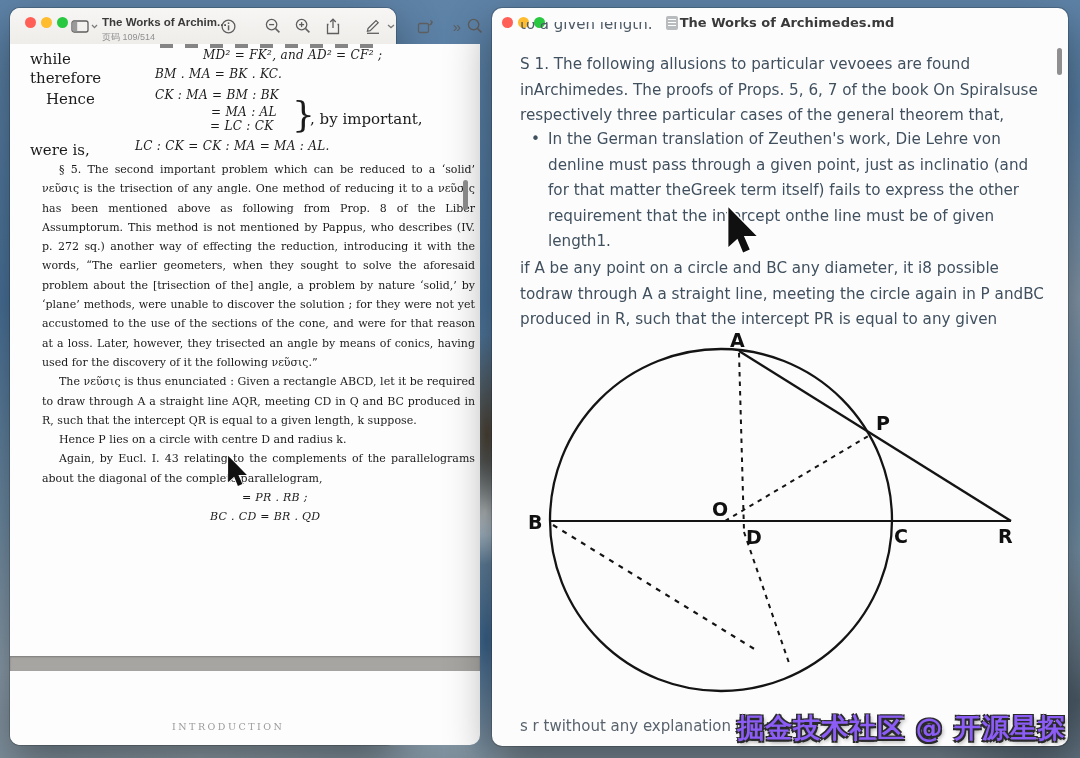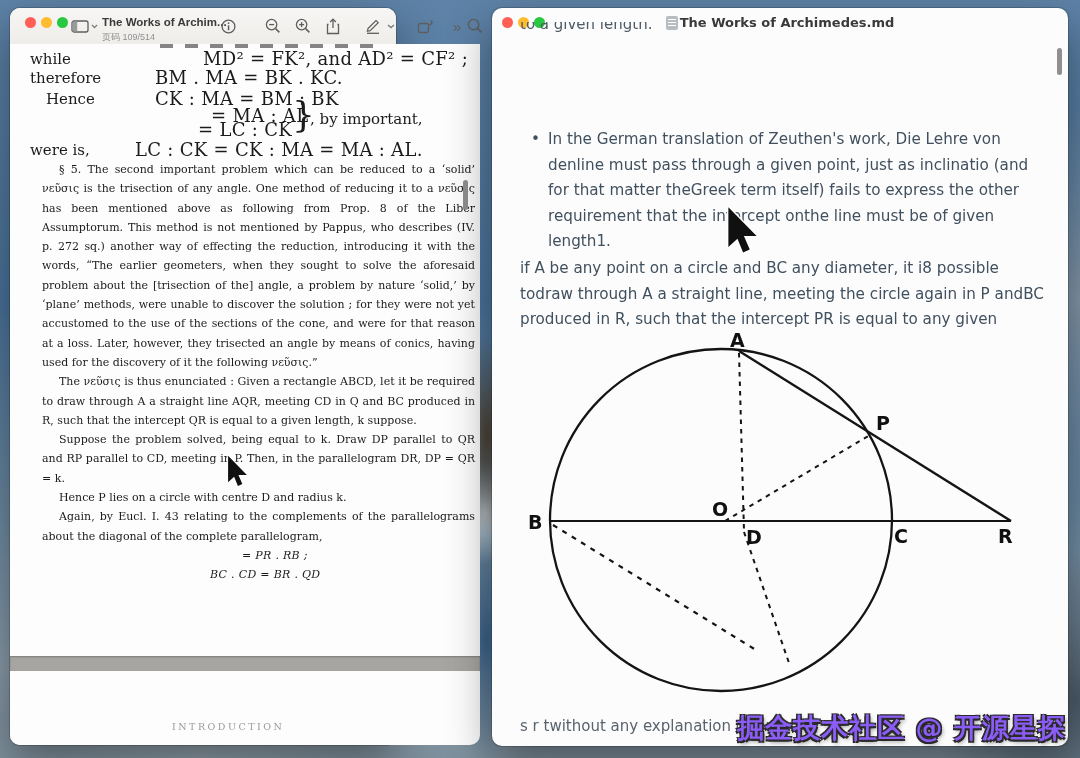--- a/index.html
+++ b/index.html
@@ -30,21 +30,21 @@
   .more-glyph{font-size:15px;color:#5e5e5e;line-height:1;}
   .lw-titleblock{position:absolute;left:92px;top:4px;width:120px;}
   .lw-title{font-size:11.5px;font-weight:700;color:#3a3a3a;white-space:nowrap;}
   .lw-sub{font-size:9px;color:#8f8f8f;margin-top:1px;white-space:nowrap;}
   .pdf{position:absolute;left:0;top:36px;width:470px;height:701px;background:#fdfdfd;
     border-radius:0 0 10px 10px;overflow:hidden;
     font-family:"DejaVu Serif","Liberation Serif",serif;color:#1b1b1b;}
   .clip-dashes{position:absolute;left:150px;top:0;width:225px;height:4px;opacity:.55;
     background:repeating-linear-gradient(90deg,#222 0 13px,transparent 13px 25px);}
   .m-label{position:absolute;font-size:15px;}
-  .m-formula{position:absolute;font-size:18px;letter-spacing:.3px;}
+  .m-formula{position:absolute;font-size:12px;font-style:italic;letter-spacing:.3px;}
   .m-brace{position:absolute;font-size:36px;font-weight:300;color:#1b1b1b;}
   .pdf-text{position:absolute;left:32px;top:116px;width:433px;font-size:11px;
     line-height:19.3px;text-align:justify;}
   .pdf-text p{margin:0;text-indent:17px;}
   .eq{text-align:left;text-indent:0 !important;font-style:italic;letter-spacing:.3px;}
   .eq1{margin-left:168px !important;}
   .eq2{margin-left:200px !important;}
   .page-sep{position:absolute;left:0;top:612px;width:470px;height:15px;background:#a6a5a2;
     box-shadow:inset 0 1px 2px rgba(0,0,0,.25);}
   .pg-num{position:absolute;left:22px;top:676px;font-size:10px;color:#8d8d8d;margin-top:44px;}
@@ -163,30 +163,29 @@
   <div class="pdf">
     <div class="clip-dashes"></div>
 
     <span class="m-label" style="left:20px;top:6px">while</span>
     <span class="m-formula" style="left:193px;top:4px">MD² = FK², and AD² = CF² ;</span>
     <span class="m-label" style="left:20px;top:25px">therefore</span>
     <span class="m-formula" style="left:145px;top:23px">BM . MA = BK . KC.</span>
     <span class="m-label" style="left:36px;top:46px">Hence</span>
     <span class="m-formula" style="left:145px;top:44px">CK : MA = BM : BK</span>
     <span class="m-formula" style="left:201px;top:61px">= MA : AL</span>
-    <span class="m-formula" style="left:188px;top:75px">= LC : CK</span>
+    <span class="m-formula" style="left:200px;top:75px">= LC : CK</span>
     <span class="m-brace" style="left:282px;top:50px">}</span>
     <span class="m-label" style="left:300px;top:66px">, by important,</span>
     <span class="m-label" style="left:20px;top:97px">were is,</span>
     <span class="m-formula" style="left:125px;top:95px">LC : CK = CK : MA = MA : AL.</span>
 
     <div class="pdf-text">
       <p>§ 5.  The second important problem which can be reduced to a ‘solid’ νεῦσις is the trisection of any angle.  One method of reducing it to a νεῦσις has been mentioned above as following from Prop. 8 of the Liber Assumptorum.  This method is not mentioned by Pappus, who describes (IV. p. 272 sq.) another way of effecting the reduction, introducing it with the words, “The earlier geometers, when they sought to solve the aforesaid problem about the [trisection of the] angle, a problem by nature ‘solid,’ by ‘plane’ methods, were unable to discover the solution ; for they were not yet accustomed to the use of the sections of the cone, and were for that reason at a loss.  Later, however, they trisected an angle by means of conics, having used for the discovery of it the following νεῦσις.”</p>
       <p>The νεῦσις is thus enunciated : Given a rectangle ABCD, let it be required to draw through A a straight line AQR, meeting CD in Q and BC produced in R, such that the intercept QR is equal to a given length, k suppose.</p>
-      <p>Suppose the problem solved,  being equal to k.  Draw DP parallel to QR and RP parallel to CD, meeting in P.  Then, in the parallelogram DR, DP = QR = k.</p>
       <p>Hence P lies on a circle with centre D and radius k.</p>
       <p>Again, by Eucl. I. 43 relating to the complements of the parallelograms about the diagonal of the complete parallelogram,</p>
       <p class="eq eq2">= PR . RB ;</p>
       <p class="eq eq1">BC . CD = BR . QD</p>
     </div>
 
     <div class="page-sep"></div>
     <span class="pg-num">cxii</span>
     <span class="pg-head">INTRODUCTION</span>
 
@@ -203,20 +202,21 @@
 
     <div class="rw-titlerow">
       <span class="doc-icon"></span>
       <span class="rw-title">The Works of Archimedes.md</span>
     </div>
 
     <div class="clip-line">
       <span>to a given length.</span>
     </div>
 
+    <div class="md-para" style="top:44px">S 1. The following allusions to particular vevoees are found inArchimedes. The proofs of Props. 5, 6, 7 of the book On Spiralsuse respectively three particular cases of the general theorem that,</div>
 
     <ul class="md-bullets">
       <li>In the German translation of Zeuthen's work, Die Lehre von denline must pass through a given point, just as inclinatio (and for that matter theGreek term itself) fails to express the other requirement that the intercept onthe line must be of given length1.</li>
     </ul>
 
     <div class="md-para" style="top:248px">if A be any point on a circle and BC any diameter, it i8 possible todraw through A a straight line, meeting the circle again in P andBC produced in R, such that the intercept PR is equal to any given</div>
 
     <svg id="diagram" width="526" height="374" viewBox="0 0 526 374">
       <circle cx="195" cy="188" r="171" fill="none" stroke="#141414" stroke-width="2.3"></circle>
       <line x1="23" y1="189" x2="485" y2="189" stroke="#141414" stroke-width="2.2"></line>

